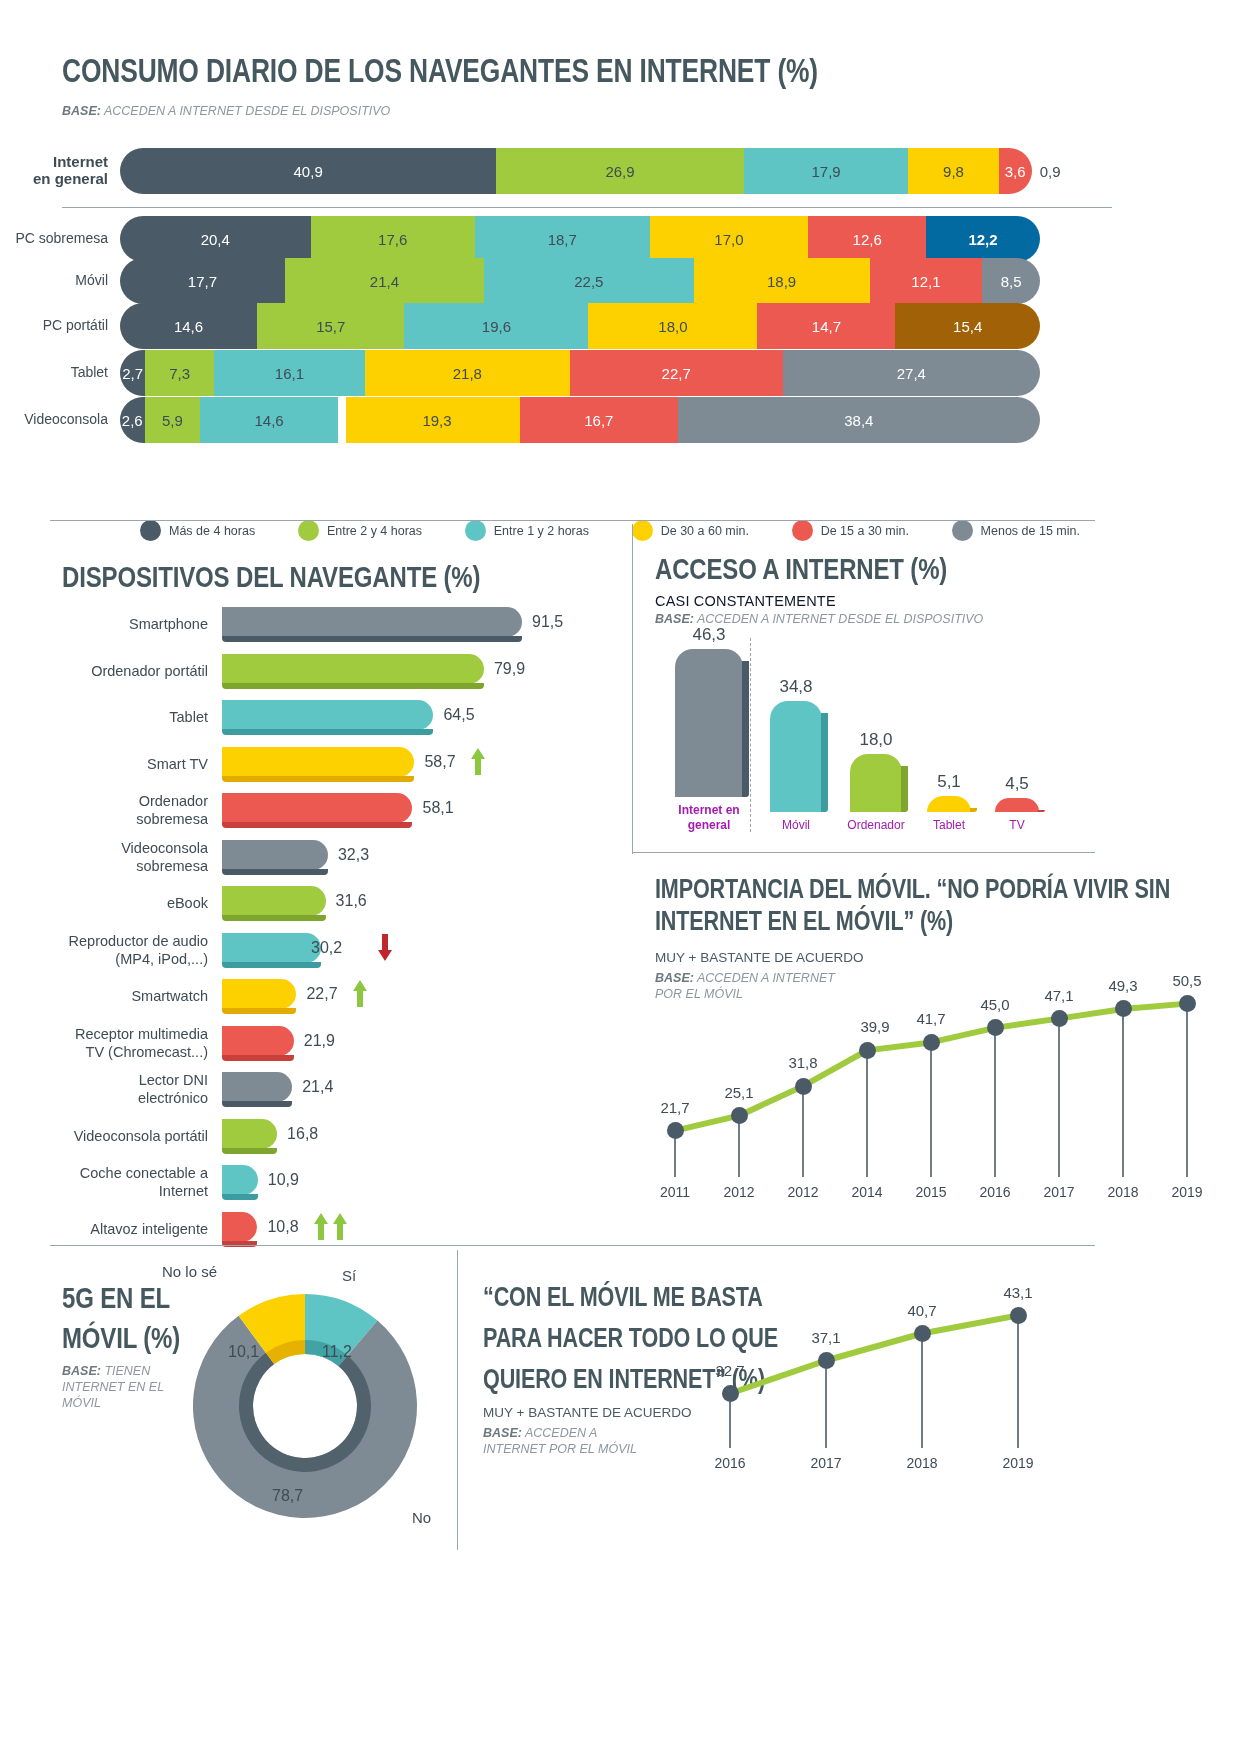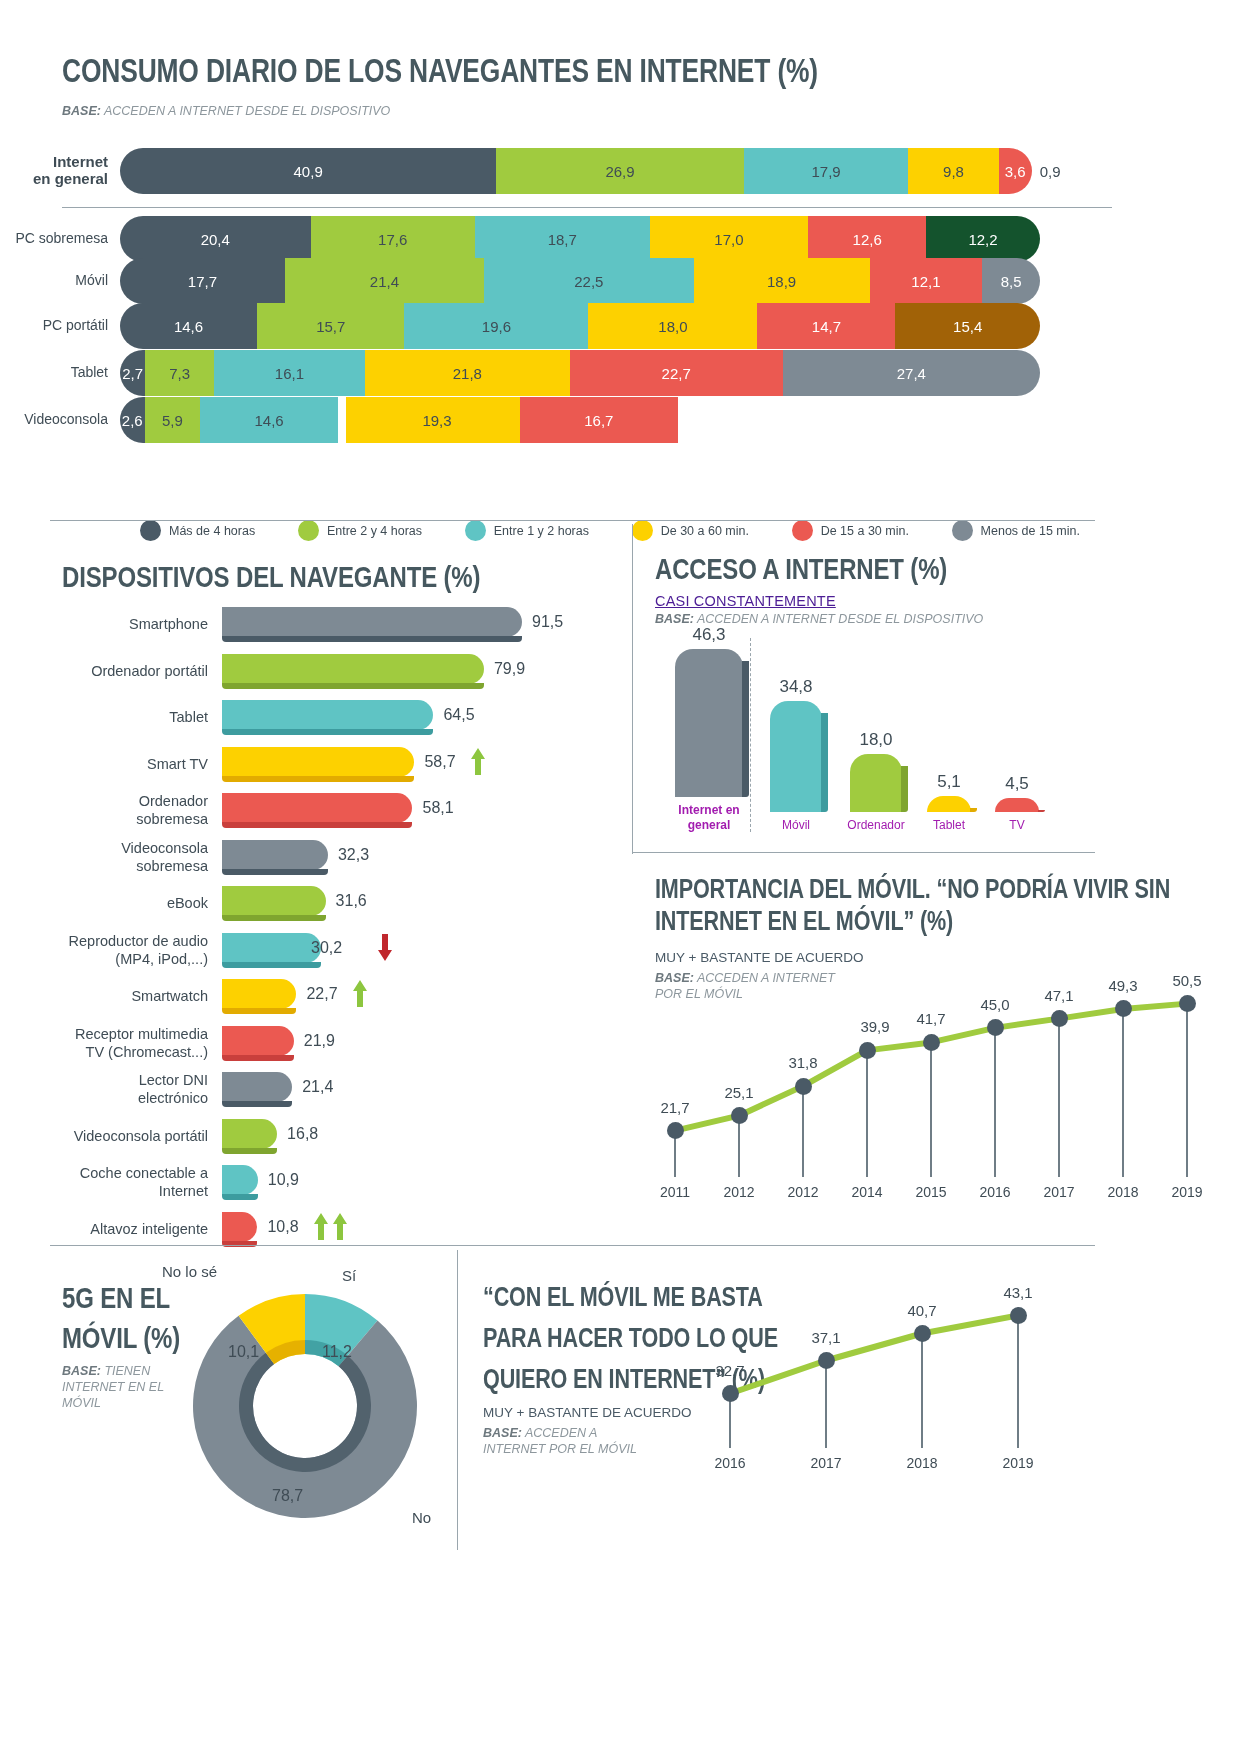--- a/index.html
+++ b/index.html
@@ -82,21 +82,21 @@
     border-radius: 0 0 4px 4px;
   }
   .dv-val {
     position: absolute; top: 8px; font-size: 16px; color: #3f4c55; white-space: nowrap;
   }
   .arrow { position: absolute; top: 3px; width: 16px; height: 28px; }
 
   
   #sec3 { position: absolute; left: 630px; top: 520px; width: 611px; height: 330px; }
   #title3 { position: absolute; left: 25px; top: 32px; font-size: 30px; }
-  #sub3   { position: absolute; left: 25px; top: 73px; font-size: 14.5px; color: #4c1d95; letter-spacing: .2px; text-decoration: underline; }
+  #sub3   { position: absolute; left: 25px; top: 73px; font-size: 14.5px; color: #0f172a; letter-spacing: .2px; }
   #base3  { position: absolute; left: 25px; top: 92px; }
 
   .col-chart { position: absolute; left: 25px; top: 118px; width: 420px; height: 195px; }
   .col-item { position: absolute; bottom: 0; text-align: center; }
   .col-bar { position: relative; margin: 0 auto; border-radius: 18px 18px 0 0; }
   .col-bar .rshade {
     position: absolute; right: -6px; top: 12px; bottom: 0; width: 7px;
     border-radius: 0 0 3px 0;
   }
   .col-val { position: absolute; left: 0; width: 100%; text-align: center; font-size: 17px; color: #3f4c55; }
@@ -154,21 +154,21 @@
           </div>
         </div>
         <div class="sb-row" style="top: 216px;">
           <div class="sb-label one">PC sobremesa</div>
           <div class="sb-track">
             <div class="sb-seg dark" style="left: 0px; width: 190.538px; background: rgb(74, 90, 102);">20,4</div>
             <div class="sb-seg lite" style="left: 190.538px; width: 164.386px; background: rgb(160, 203, 63);">17,6</div>
             <div class="sb-seg lite" style="left: 354.924px; width: 174.66px; background: rgb(95, 196, 196);">18,7</div>
             <div class="sb-seg lite" style="left: 529.584px; width: 158.782px; background: rgb(253, 209, 0);">17,0</div>
             <div class="sb-seg dark" style="left: 688.365px; width: 117.685px; background: rgb(235, 89, 81);">12,6</div>
-            <div class="sb-seg dark last" style="left: 806.051px; width: 113.949px; background: #14532d;">12,2</div>
+            <div class="sb-seg dark last" style="left: 806.051px; width: 113.949px; background: #0369a1; font-weight: bold;">12,2</div>
           </div>
         </div>
         <div class="sb-row" style="top: 258px;">
           <div class="sb-label one">Móvil</div>
           <div class="sb-track">
             <div class="sb-seg dark" style="left: 0px; width: 164.818px; background: rgb(74, 90, 102);">17,7</div>
             <div class="sb-seg lite" style="left: 164.818px; width: 199.271px; background: rgb(160, 203, 63);">21,4</div>
             <div class="sb-seg lite" style="left: 364.089px; width: 209.514px; background: rgb(95, 196, 196);">22,5</div>
             <div class="sb-seg lite" style="left: 573.603px; width: 175.992px; background: rgb(253, 209, 0);">18,9</div>
             <div class="sb-seg dark" style="left: 749.595px; width: 112.672px; background: rgb(235, 89, 81);">12,1</div>
@@ -198,20 +198,21 @@
           </div>
         </div>
         <div class="sb-row" style="top: 397px;">
           <div class="sb-label one">Videoconsola</div>
           <div class="sb-track">
             <div class="sb-seg dark" style="left: 0px; width: 24.5333px; background: rgb(74, 90, 102);">2,6</div>
             <div class="sb-seg lite" style="left: 24.5333px; width: 55.6718px; background: rgb(160, 203, 63);">5,9</div>
             <div class="sb-seg lite" style="left: 80.2051px; width: 137.764px; background: rgb(95, 196, 196);">14,6</div>
             <div class="sb-seg lite" style="left: 217.969px; width: 182.113px; background: rgb(253, 209, 0); margin-left: 8px;">19,3</div>
             <div class="sb-seg dark" style="left: 400.082px; width: 157.579px; background: rgb(235, 89, 81);">16,7</div>
+            <div class="sb-seg dark last" style="left: 557.662px; width: 362.338px; background: rgb(126, 138, 148);">38,4</div>
           </div>
         </div>
       </div>
     <div class="divider" style="left:62px; top:207px; width:1050px;"></div>
     <div id="legend">
         <div class="lg-item">
           <span class="lg-dot" style="background: rgb(74, 90, 102);"></span>
           <span class="lg-txt">Más de 4 horas</span>
         </div>
         <div class="lg-item">

